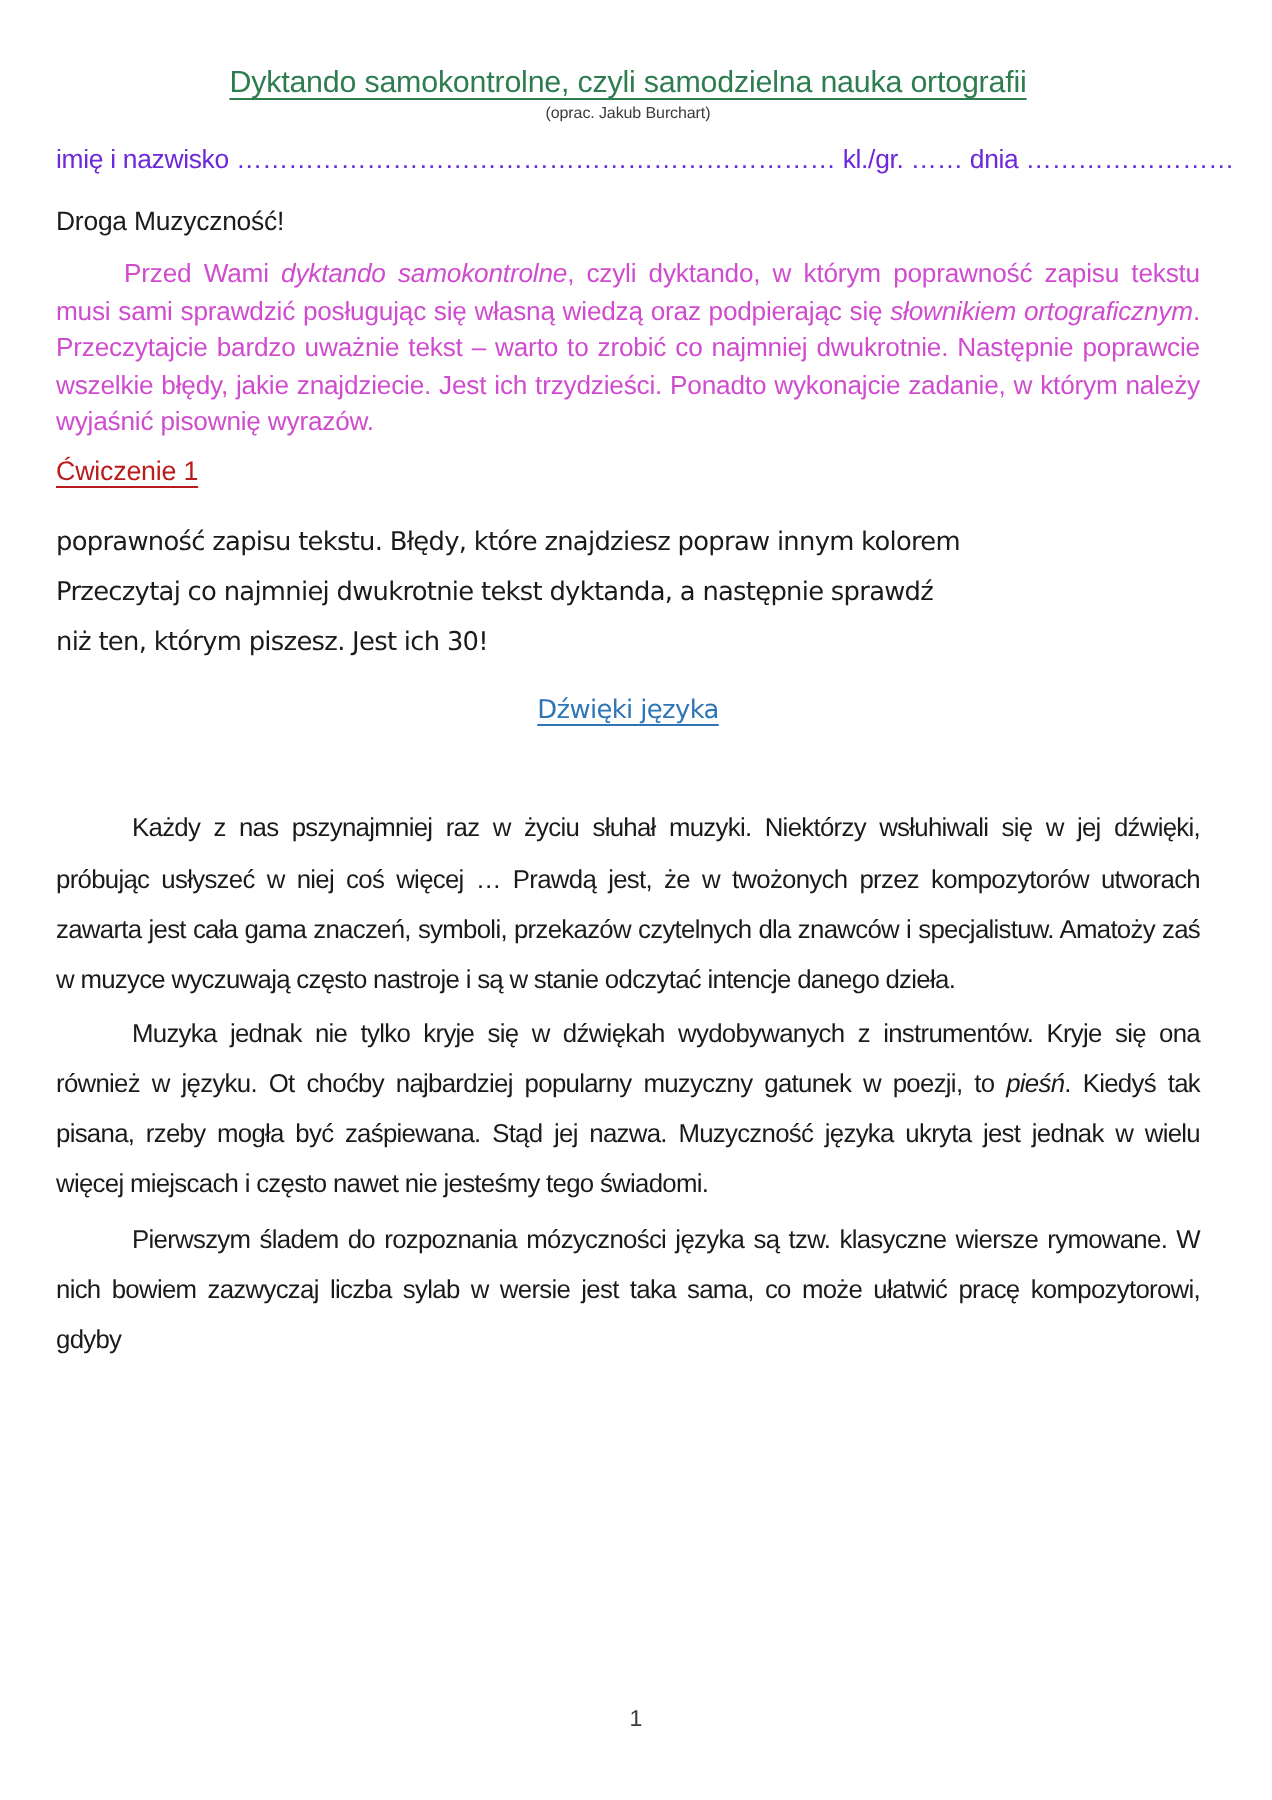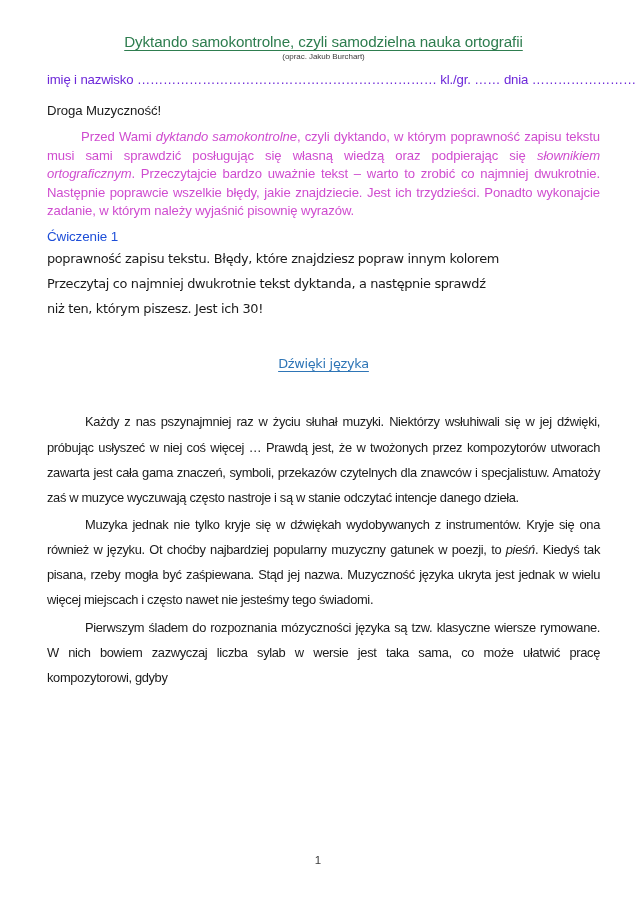--- a/index.html
+++ b/index.html
@@ -12,21 +12,21 @@
     height: 900px;
     overflow: hidden;
     font-family: "Liberation Sans", sans-serif;
     color: #1a1a1a;
   }
   .page {
     position: relative;
     width: 636px;
     height: 900px;
     box-sizing: border-box;
-    padding: 24px 36px 0 47px;
+    padding: 24px 36px 0 28px;
     background: #ffffff;
   }
 
   
   .doc-title {
     text-align: center;
     font-size: 15.2px;
     line-height: 1.25;
     color: #2e7d4f;
     text-decoration: underline;
@@ -75,24 +75,25 @@
   .good-luck {
     color: #cf4ccf;
     font-size: 13.1px;
     text-align: right;
     margin: 26px 0 6px 0;
   }
 
   
   .exercise-heading {
     font-size: 13.4px;
-    color: #1d4ed8;
+    color: #b91c1c;
+    text-decoration: underline;
     text-underline-offset: 2.5px;
     display: inline-block;
-    margin: 0 0 2px 0;
+    margin: 0 0 16px 0;
     letter-spacing: -0.1px;
   }
 
   
   .instruction {
     font-family: "DejaVu Sans", sans-serif;
     font-size: 12.9px;
     line-height: 1.95;
     color: #1a1a1a;
     text-align: justify;
@@ -102,21 +103,21 @@
   .instruction.last { text-align: left; }
 
   
   .dictation-title {
     text-align: center;
     color: #2e75b6;
     font-family: "DejaVu Sans", sans-serif;
     font-size: 12.9px;
     text-decoration: underline;
     text-underline-offset: 3px;
-    margin: 35px 0 0 0;
+    margin: 14px 0 0 0;
     letter-spacing: -0.3px;
   }
 
   
   .dictation-body {
     margin-top: 38px;
   }
   .dictation-body p {
     font-family: Liberation Sans, sans-serif;
     font-size: 12.9px;

